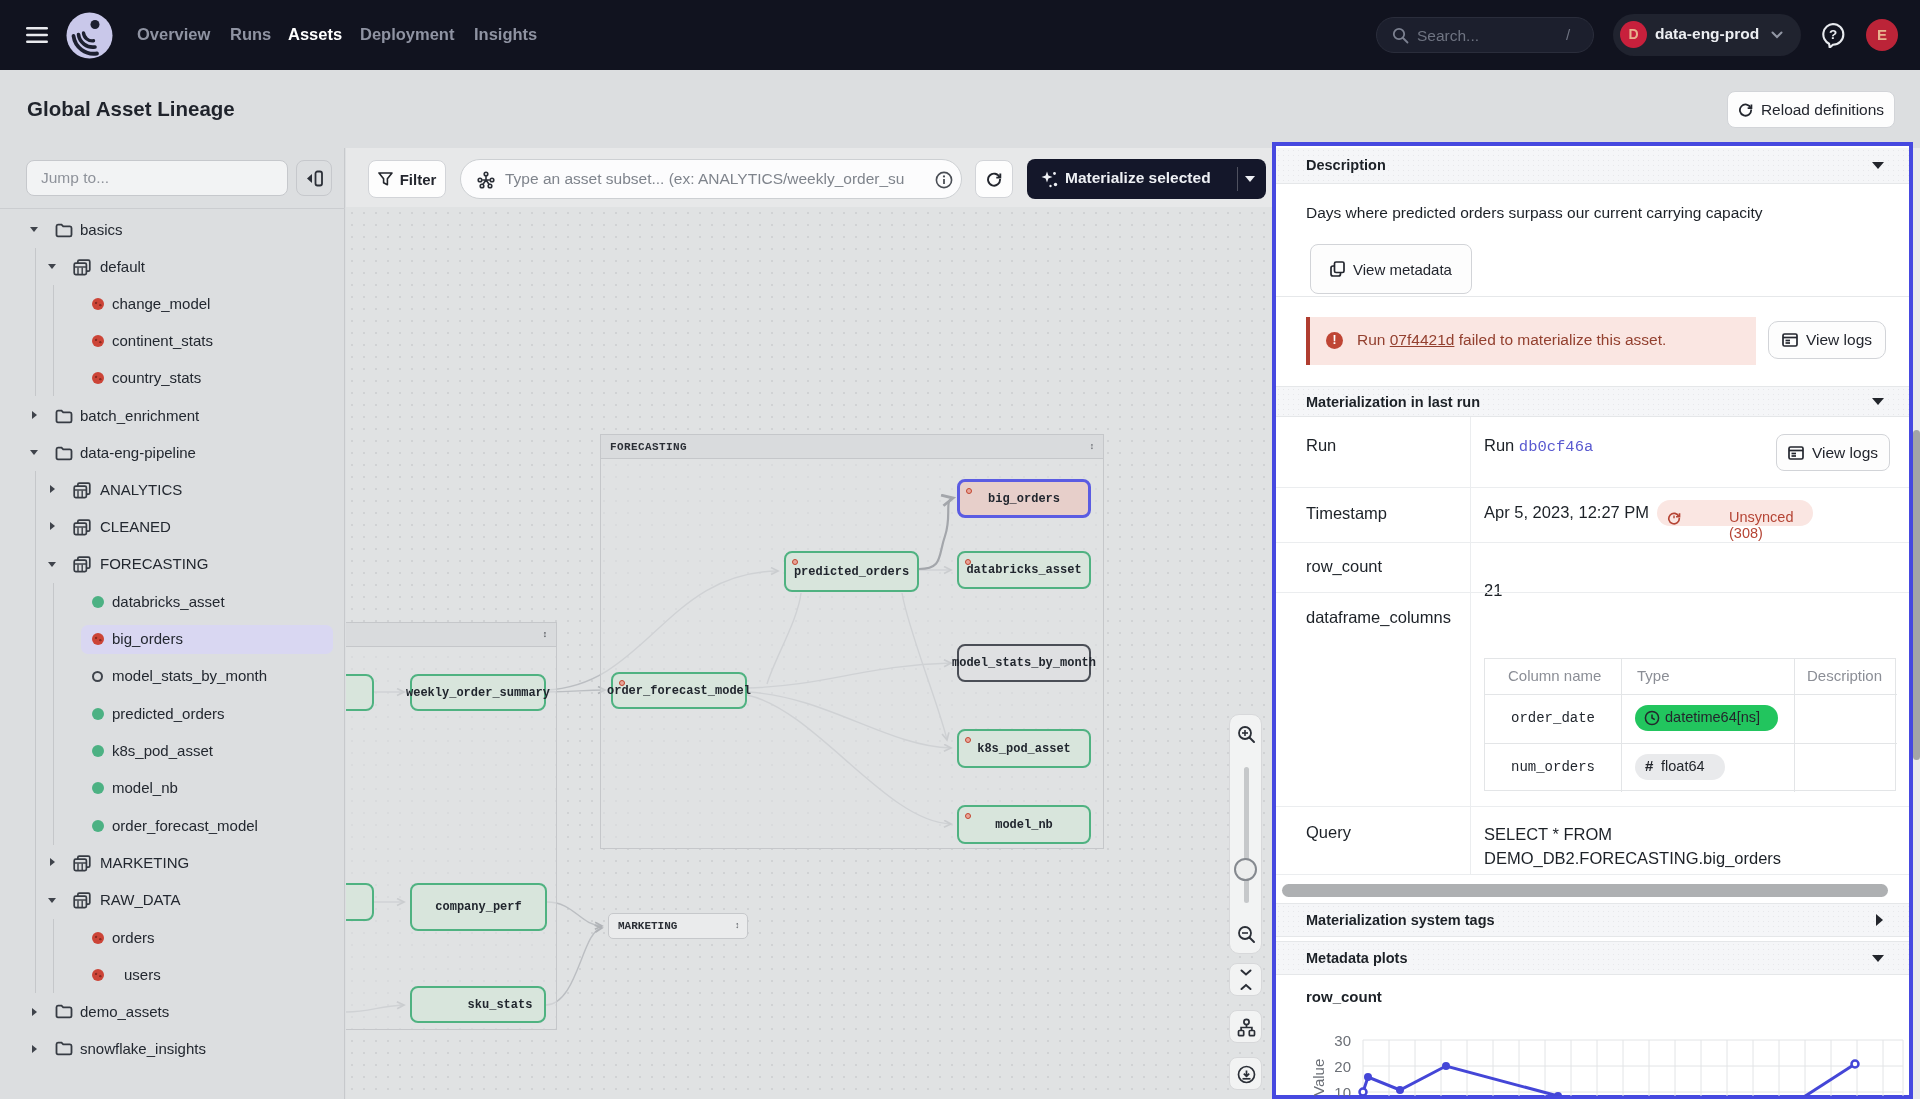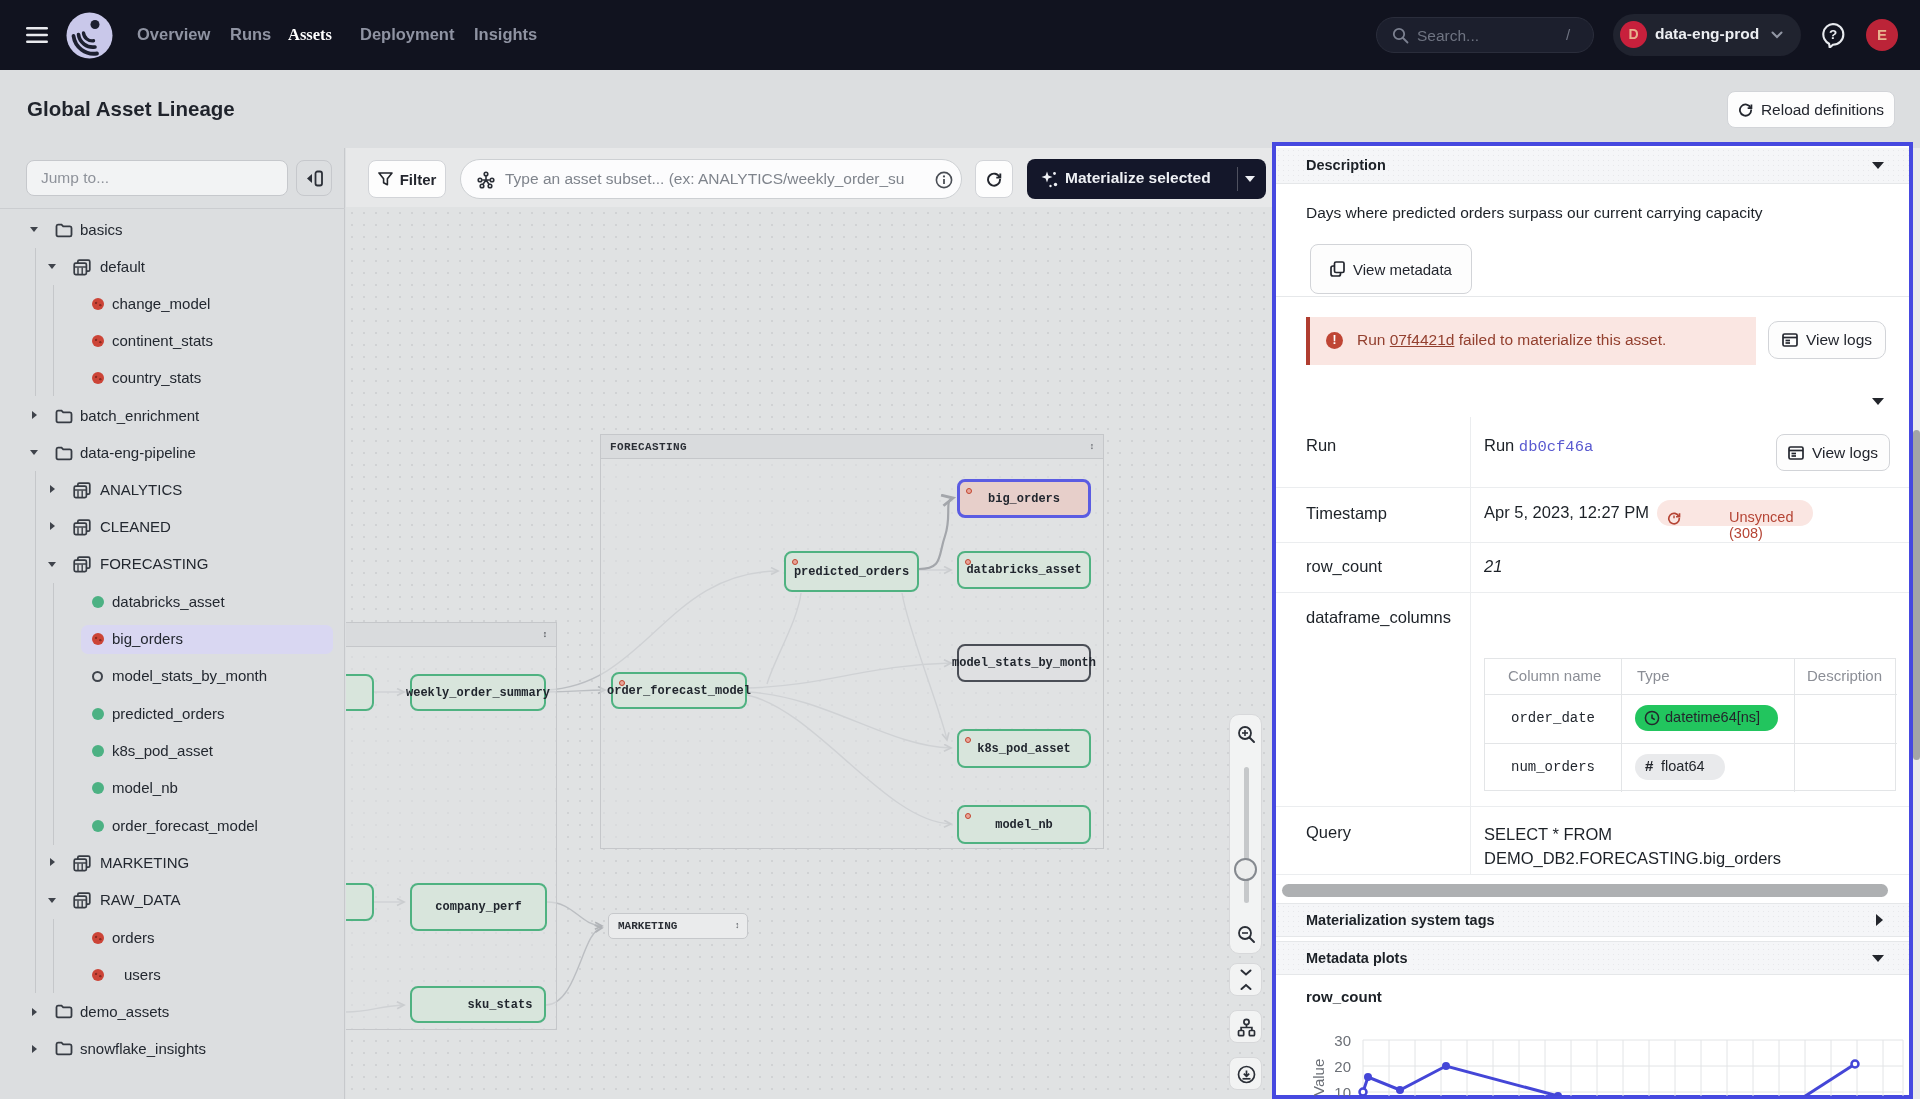--- a/index.html
+++ b/index.html
@@ -4,21 +4,21 @@
 <style>
   * { margin:0; padding:0; box-sizing:border-box; }
   html,body { width:1920px; height:1099px; overflow:hidden; font-family:"Liberation Sans", sans-serif; background:#dcdee0; }
   .abs { position:absolute; }
   body { position:relative; }
   .mono { font-family:"Liberation Mono", monospace; }
 
   
   #nav { left:0; top:0; width:1920px; height:70px; background:#11131f; }
   .navlink { position:absolute; top:25px; font-size:16.5px; font-weight:bold; color:#8f93a2; }
-  .navlink.active { color:#fff;font-family:Liberation Serif, serif; }
+  .navlink.active { color:#fff; }
 
   
   #pagehead { left:0; top:70px; width:1920px; height:78px; background:#dcdee0; }
 
   
   #sidebar { left:0; top:148px; width:345px; height:951px; background:#dcdee0; border-right:1px solid #c7c9cc; }
   .trow { position:absolute; font-size:15px; color:#232830; white-space:nowrap; }
   .caret-d { position:absolute; width:0; height:0; border-left:4.5px solid transparent; border-right:4.5px solid transparent; border-top:5.5px solid #3f434b; }
   .caret-r { position:absolute; width:0; height:0; border-top:4.5px solid transparent; border-bottom:4.5px solid transparent; border-left:5.5px solid #3f434b; }
   .dot { position:absolute; width:12px; height:12px; border-radius:50%; }
@@ -412,20 +412,21 @@
   <div class="btn" style="left:492px;top:175px;width:118px;height:38px;border-radius:10px;">
     <svg width="16" height="14" viewBox="0 0 16 14" stroke="#23262e" stroke-width="1.7" fill="none">
         <rect x="1" y="1" width="14" height="12" rx="1.5"></rect>
         <line x1="1" y1="4.5" x2="15" y2="4.5"></line>
         <line x1="3.5" y1="7.5" x2="8" y2="7.5"></line>
         <line x1="3.5" y1="10" x2="8" y2="10"></line>
       </svg>
     <span>View logs</span>
   </div>
 
+  <div class="sechead" style="top:240px;height:31px;line-height:30px;padding-left:30px;">Materialization in last run</div>
   <div class="dcar" style="left:596px;top:252px;"></div>
 
   <div class="abs" style="left:194px;top:271px;width:1px;height:457px;background:#ebedef;"></div>
 
   <div class="rowlab" style="left:30px;top:290px;">Run</div>
   <div class="abs" style="left:208px;top:290px;font-size:16.5px;color:#1c2127;">Run <span class="mono" style="font-size:15.5px;color:#5a5ad0;">db0cf46a</span></div>
   <div class="btn" style="left:500px;top:288px;width:114px;height:37px;">
     <svg width="16" height="14" viewBox="0 0 16 14" stroke="#23262e" stroke-width="1.7" fill="none">
         <rect x="1" y="1" width="14" height="12" rx="1.5"></rect>
         <line x1="1" y1="4.5" x2="15" y2="4.5"></line>
@@ -442,21 +443,21 @@
     <svg class="abs" style="left:10px;top:11px;" width="14" height="14" viewBox="0 0 16 16">
         <path d="M13.6 6.4 A6 6 0 1 0 14 8" fill="none" stroke="#b54434" stroke-width="1.9"></path>
         <path d="M14.3 2.6 V6.6 H10.3" fill="none" stroke="#b54434" stroke-width="1.9"></path>
         <line x1="8" y1="5" x2="8" y2="8.4" stroke="#b54434" stroke-width="1.6"></line>
       </svg>
     <div class="abs" style="left:30px;top:9px;font-size:14.5px;color:#b54434;margin-left:42px;">Unsynced (308)</div>
   </div>
   <div class="rdiv" style="top:396px;"></div>
 
   <div class="rowlab" style="left:30px;top:411px;">row_count</div>
-  <div class="abs" style="left:208px;top:411px;font-size:16.5px;color:#1c2127;font-style:italic;">21</div>
+  <div class="abs" style="left:208px;top:435px;font-size:16.5px;color:#1c2127;">21</div>
   <div class="rdiv" style="top:446px;"></div>
 
   <div class="rowlab" style="left:30px;top:462px;">dataframe_columns</div>
 
   <div class="abs" style="left:208px;top:512px;width:412px;height:133px;border:1px solid #e3e5e7;">
     <div class="abs" style="left:136px;top:0;width:1px;height:133px;background:#e3e5e7;"></div>
     <div class="abs" style="left:309px;top:0;width:1px;height:133px;background:#e3e5e7;"></div>
     <div class="abs" style="left:0;top:35px;width:412px;height:1px;background:#e3e5e7;"></div>
     <div class="abs" style="left:0;top:84px;width:412px;height:1px;background:#e3e5e7;"></div>
     <div class="abs" style="left:23px;top:8px;font-size:15px;color:#8b8e96;">Column name</div>

